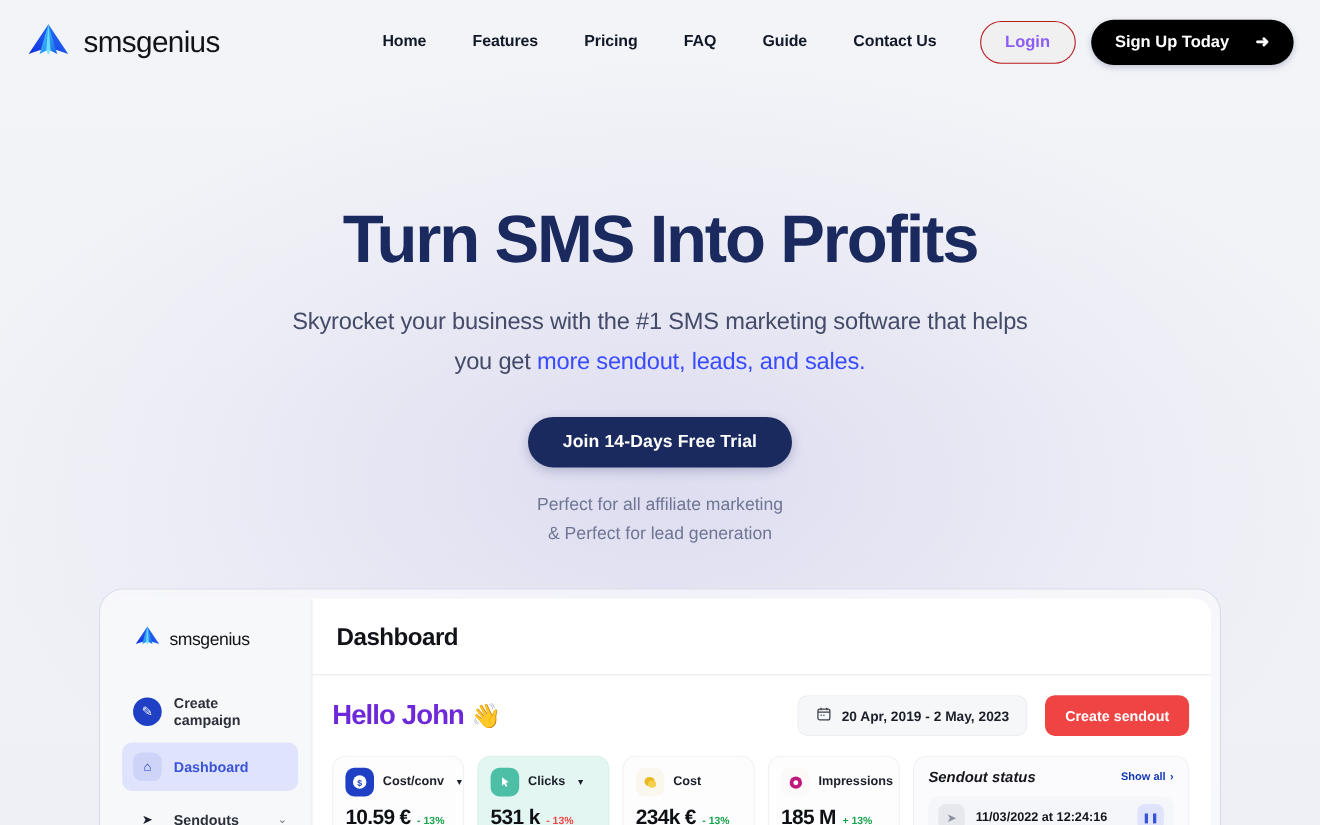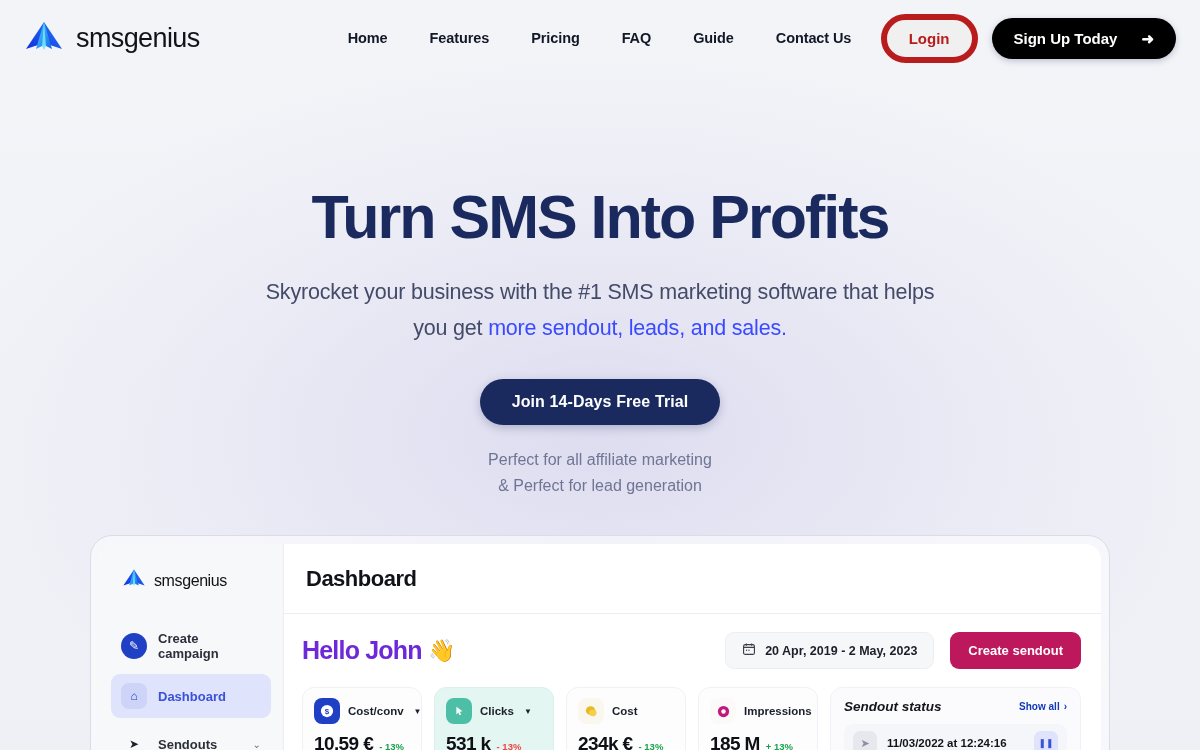--- a/index.html
+++ b/index.html
@@ -35,22 +35,22 @@
   }
   .nav a {
     font-size: 14.5px; font-weight: 600; color: #111827;
     text-decoration: none; letter-spacing: -0.1px;
   }
 
   .header-actions {
     margin-left: auto; display: flex; align-items: center; gap: 14px;
   }
   .btn-login {
-    font-size: 15px; font-weight: 700; color: #b91c1c;
-    background: #f0f0f1; border: 6px solid #b91c1c;
+    font-size: 15px; font-weight: 700; color: #8b5cf6;
+    background: #f0f0f1; border: 1px solid #b91c1c;
     border-radius: 999px; padding: 10px 22px; cursor: pointer;
     font-family: inherit;
   }
   .btn-signup {
     font-size: 15px; font-weight: 700; color: #ffffff;
     background: #000000; border: none;
     border-radius: 999px; padding: 12px 22px; cursor: pointer;
     display: flex; align-items: center; gap: 24px;
     font-family: inherit;
     box-shadow: 0 2px 6px rgba(27,42,94,0.25);
@@ -147,21 +147,21 @@
   }
   .wave { font-size: 22px; }
   .dash-greet-actions { margin-left: auto; display: flex; align-items: center; gap: 16px; }
   .date-pill {
     display: flex; align-items: center; gap: 9px;
     background: #f6f7f9; border: 1px solid #eceef2;
     border-radius: 9px; padding: 9px 16px;
     font-size: 12.5px; font-weight: 600; color: #1b1f2a; cursor: pointer;
   }
   .btn-sendout {
-    background: #be185d; color: #fff; border: none; border-radius: 9px;
+    background: #ef4444; color: #fff; border: none; border-radius: 9px;
     padding: 11px 18px; font-size: 13px; font-weight: 600; cursor: pointer;
     font-family: inherit;
   }
 
   .dash-cards {
     margin-top: 18px; display: flex; gap: 12px; align-items: flex-start;
   }
   .stat-card {
     width: 120px; flex-shrink: 0;
     background: #fdfdfe; border: 1px solid #f0f1f4;

